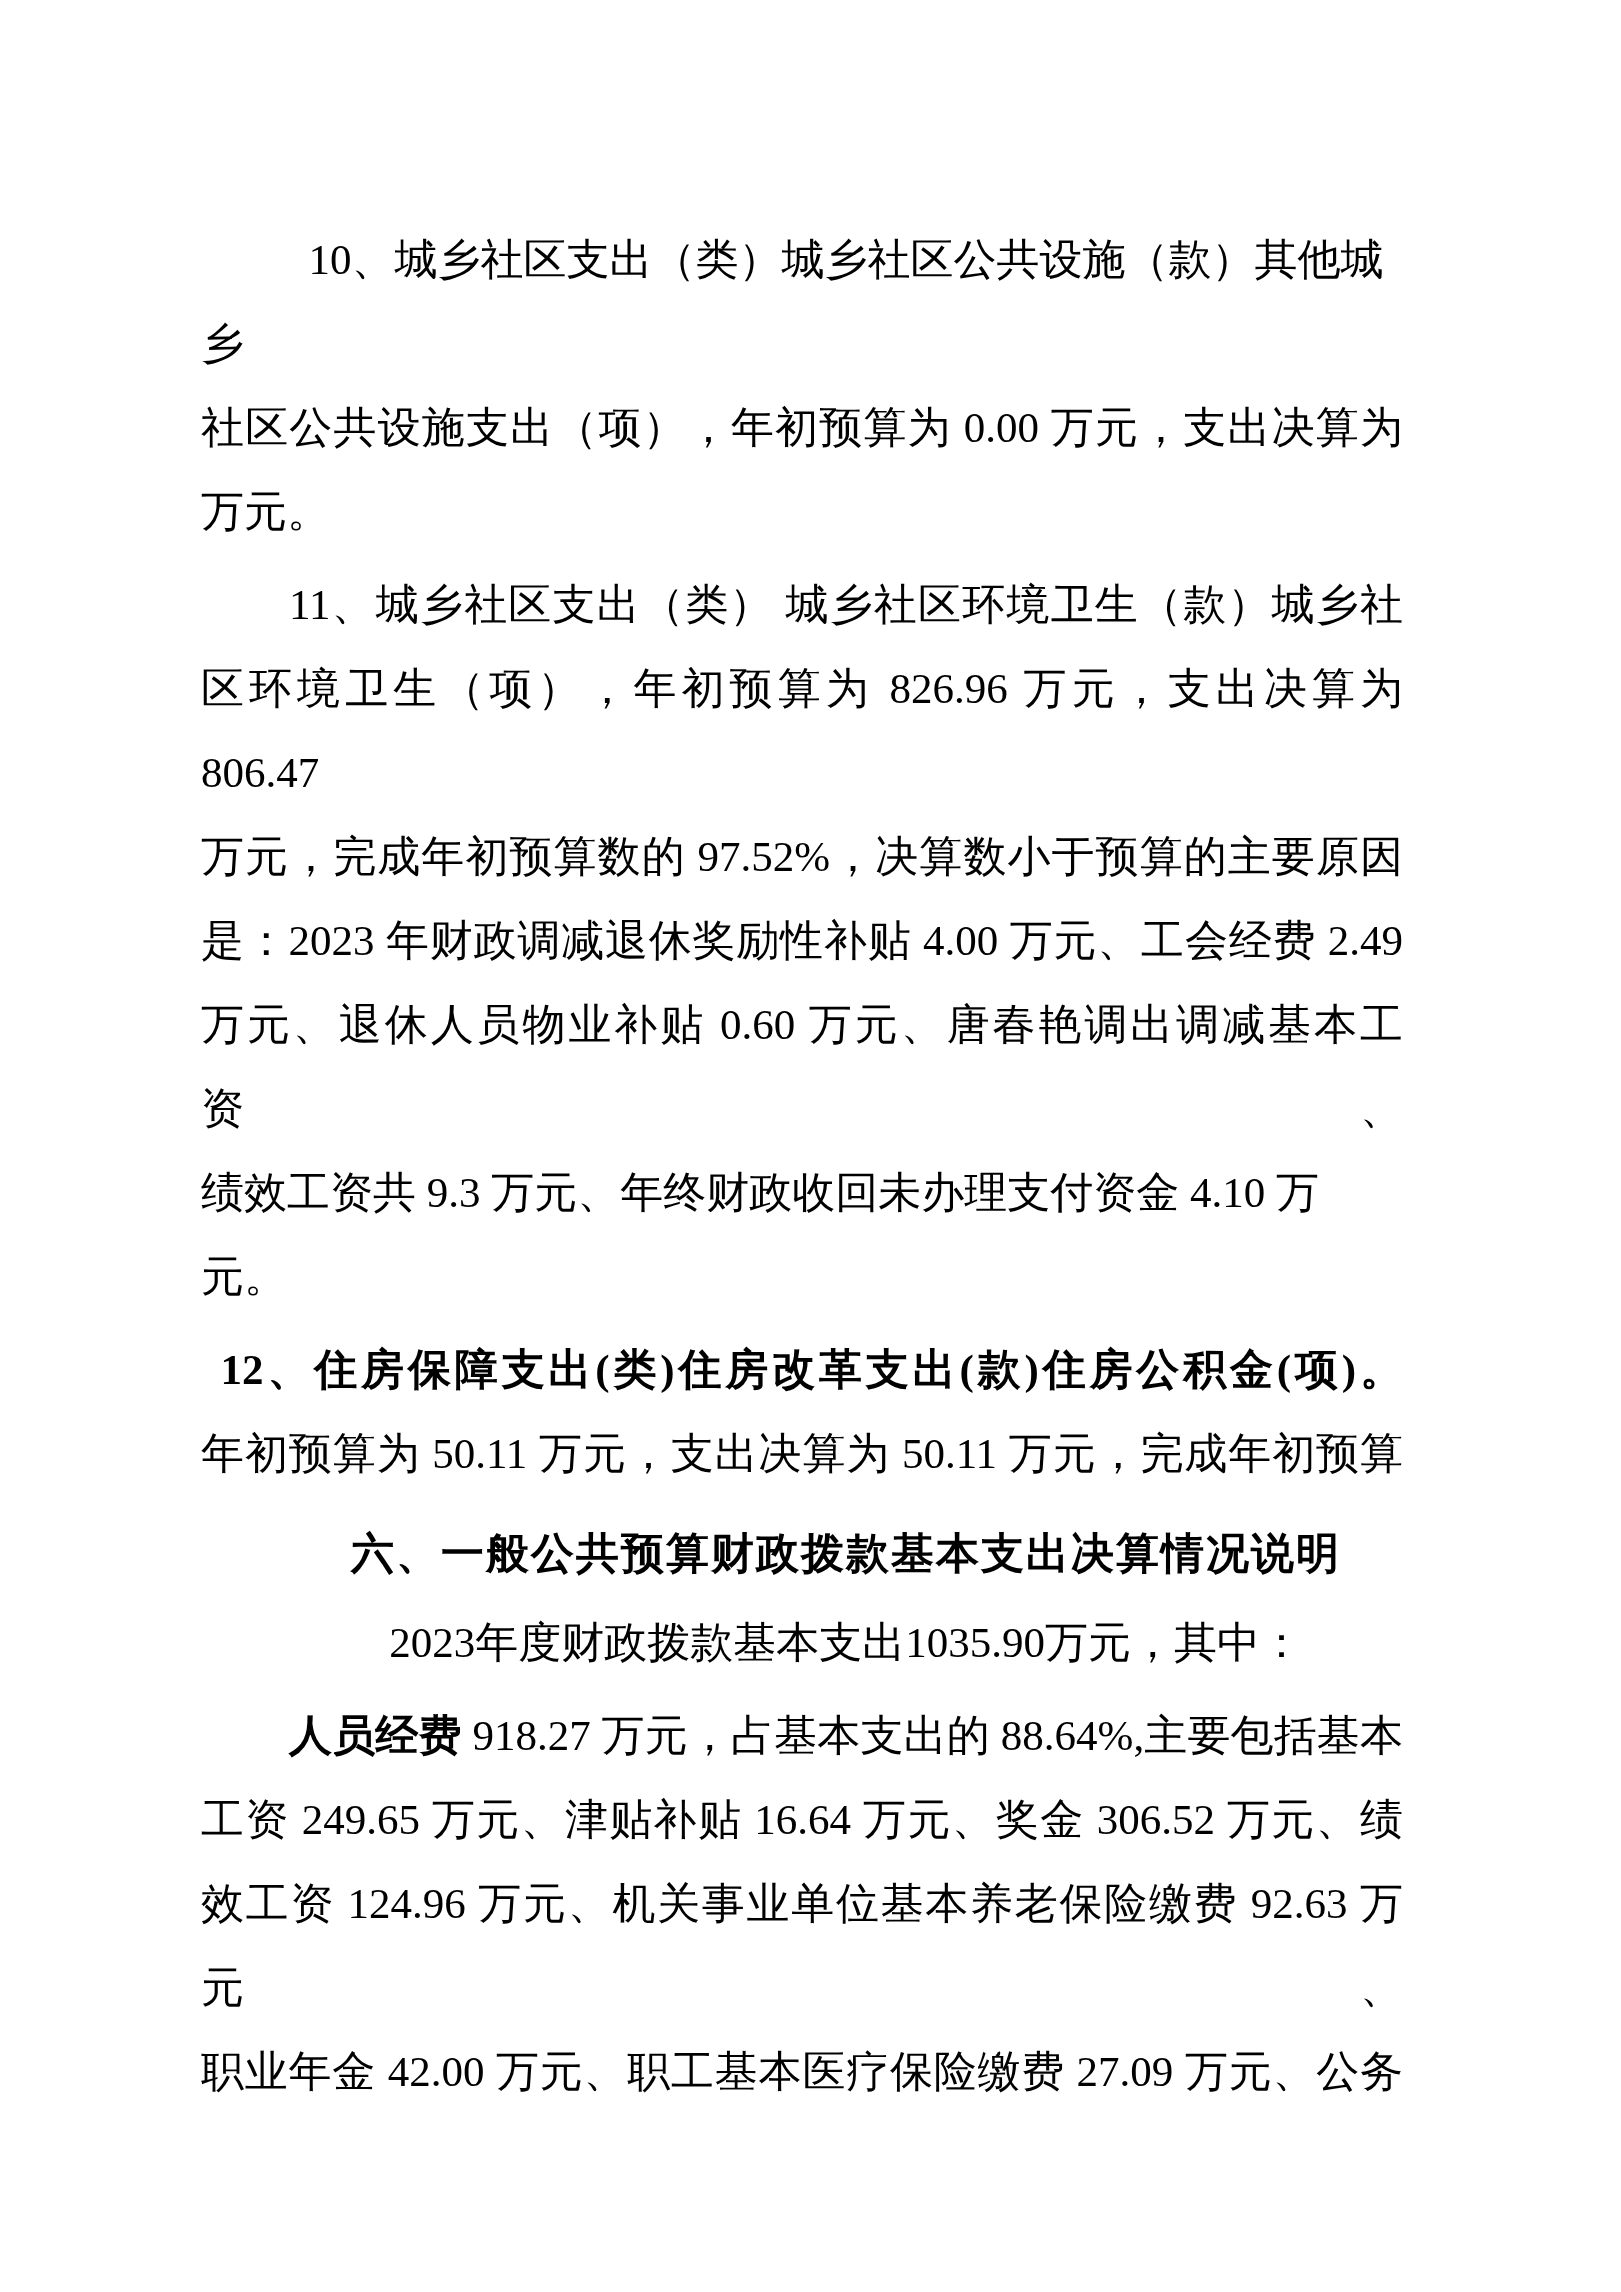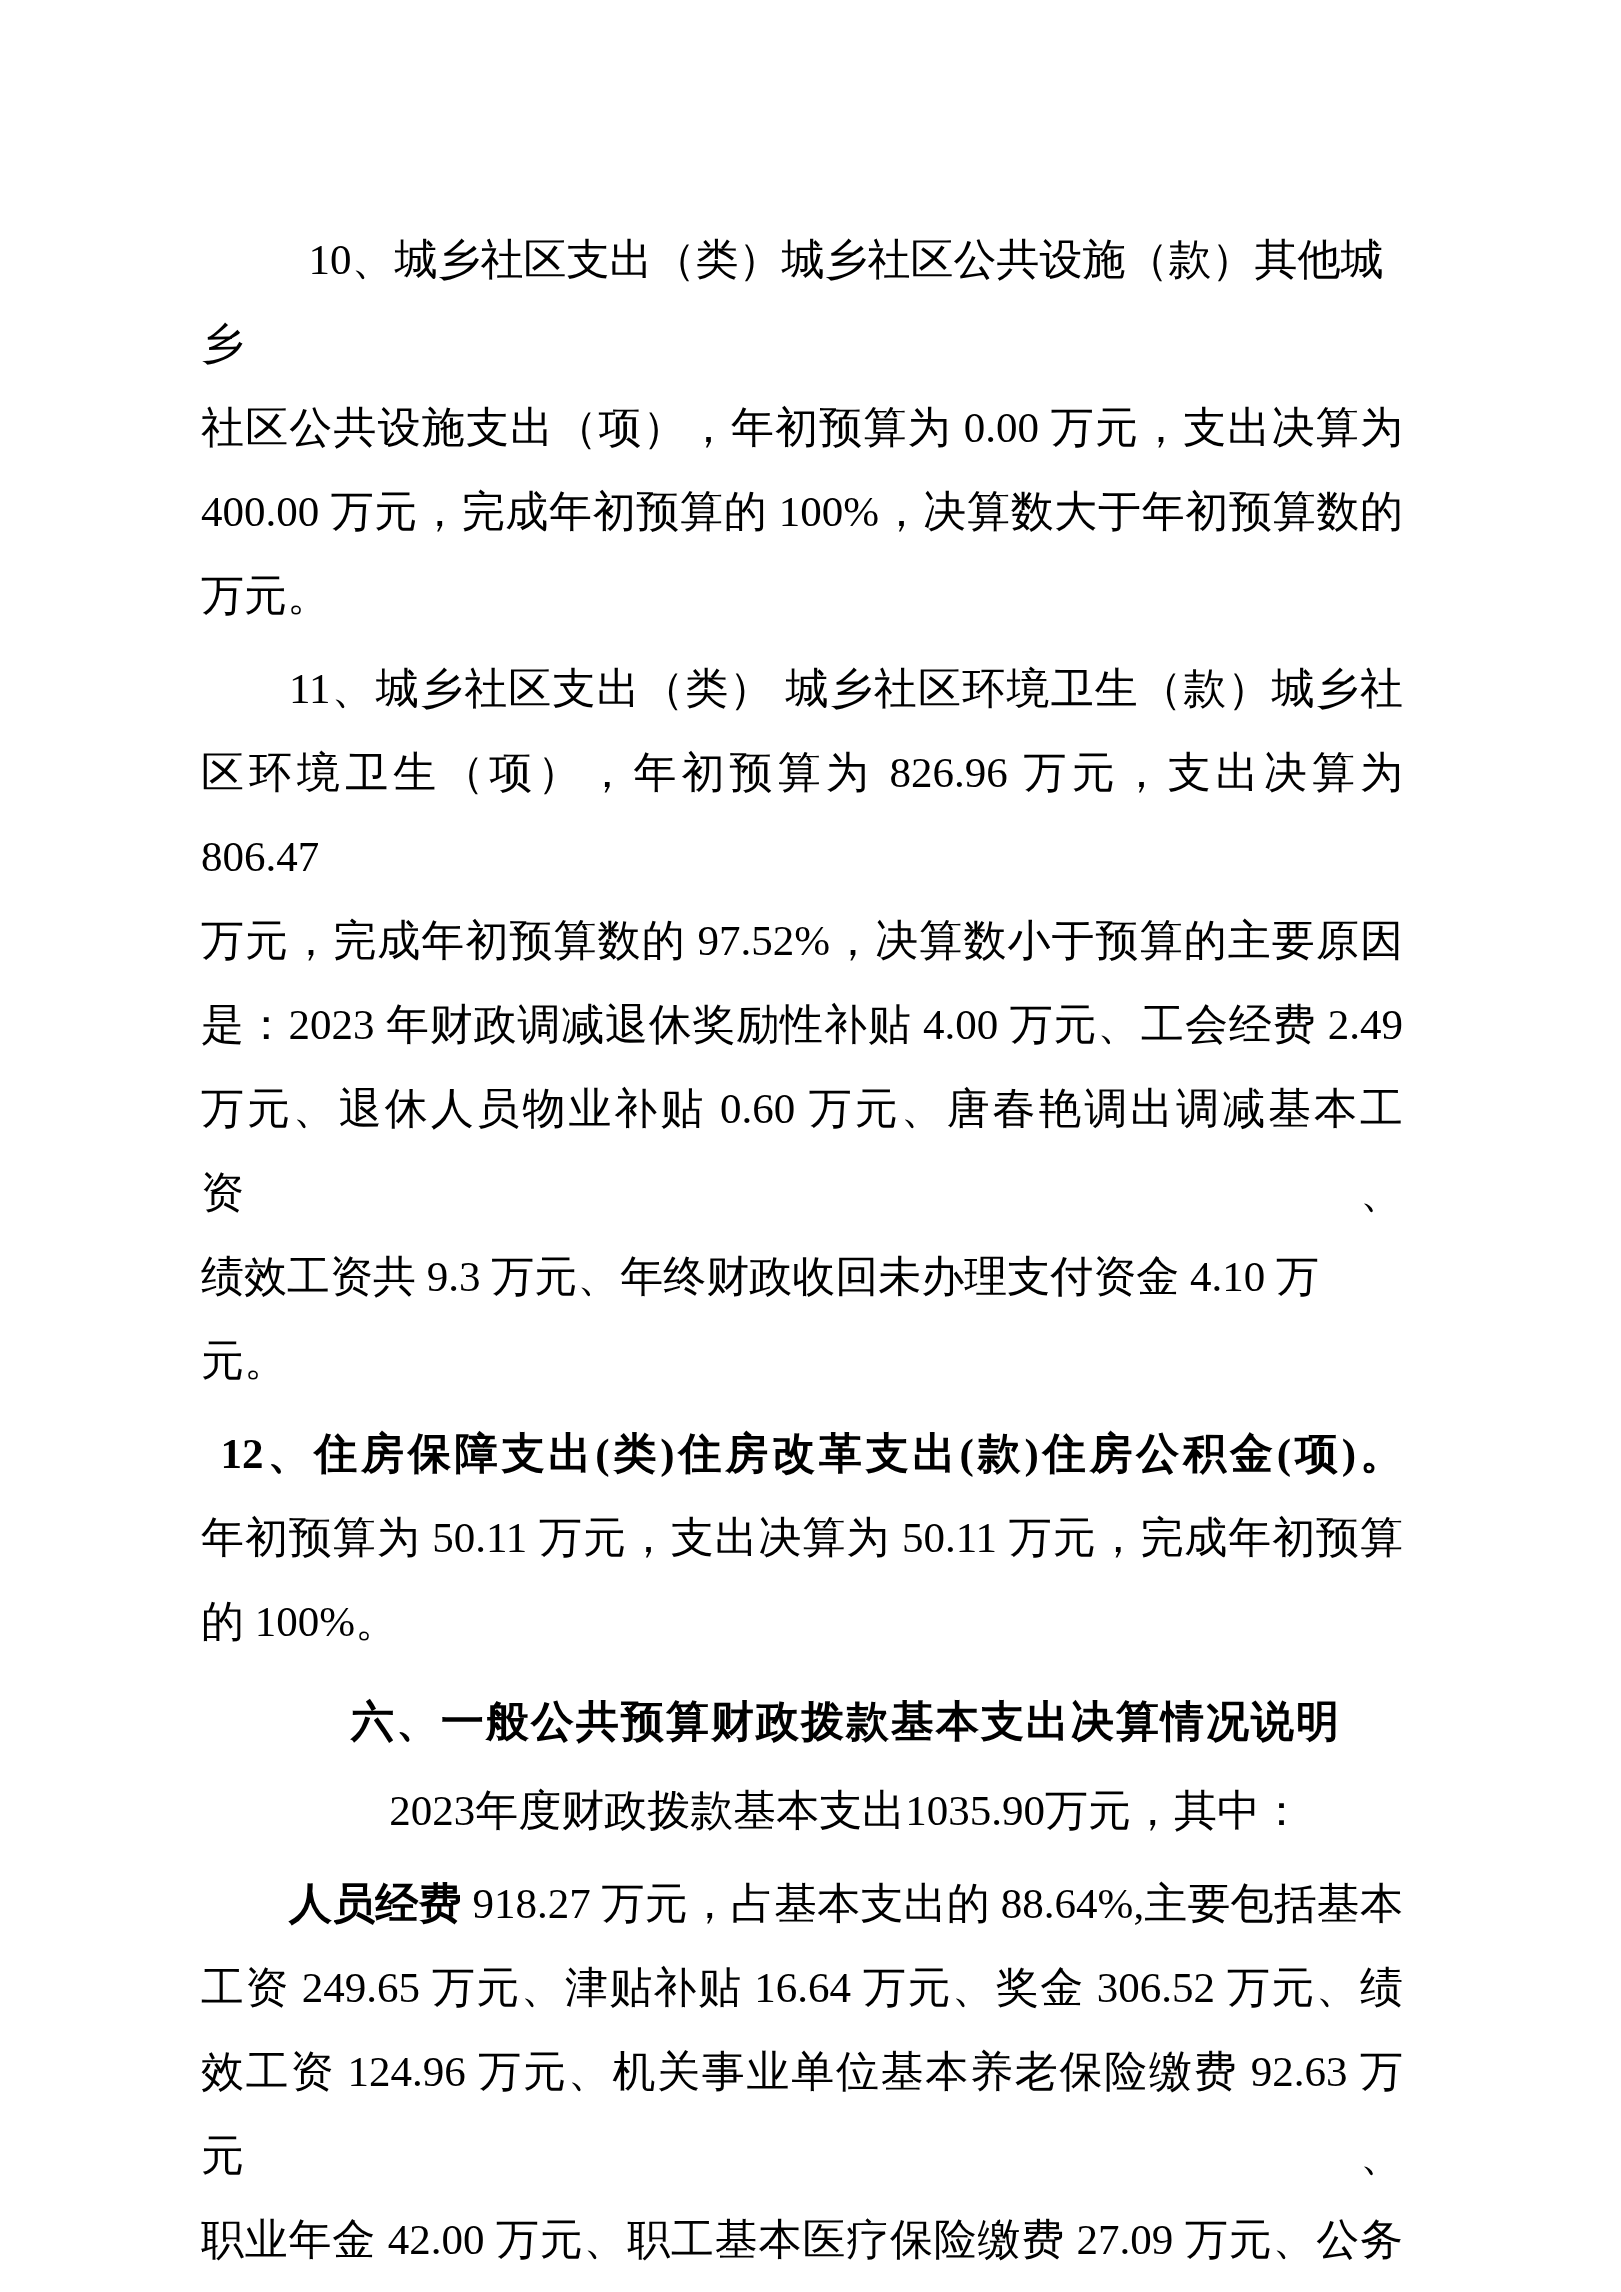--- a/index.html
+++ b/index.html
@@ -38,37 +38,35 @@
   .b { font-weight: bold; }
 </style>
 </head>
 <body>
 
 <div class="page">
 
   <section class="para">
     <div class="ln j ind2">10、城乡社区支出（类）城乡社区公共设施（款）其他城乡</div>
     <div class="ln j">社区公共设施支出（项），年初预算为 0.00 万元，支出决算为</div>
-    <div class="ln j">400.00 万元，完成年初预算的 100%，决算数大于年初预算数的</div>
     <div class="ln">万元。</div>
   </section>
 
   <section class="para">
     <div class="ln j ind2">11、城乡社区支出（类） 城乡社区环境卫生（款）城乡社</div>
     <div class="ln j">区环境卫生（项），年初预算为 826.96 万元，支出决算为 806.47</div>
     <div class="ln j">万元，完成年初预算数的 97.52%，决算数小于预算的主要原因</div>
     <div class="ln j">是：2023 年财政调减退休奖励性补贴 4.00 万元、工会经费 2.49</div>
     <div class="ln j">万元、退休人员物业补贴 0.60 万元、唐春艳调出调减基本工资、</div>
     <div class="ln">绩效工资共 9.3 万元、年终财政收回未办理支付资金 4.10 万元。</div>
   </section>
 
   <section class="para">
     <div class="ln j indh">12、住房保障支出(类)住房改革支出(款)住房公积金(项)。</div>
     <div class="ln j">年初预算为 50.11 万元，支出决算为 50.11 万元，完成年初预算</div>
-    <div class="ln">的 100%。</div>
   </section>
 
   <section class="para heading-para">
     <div class="ln ind2 heading">六、一般公共预算财政拨款基本支出决算情况说明</div>
   </section>
 
   <section class="para">
     <div class="ln ind2">2023年度财政拨款基本支出1035.90万元，其中：</div>
   </section>
 

